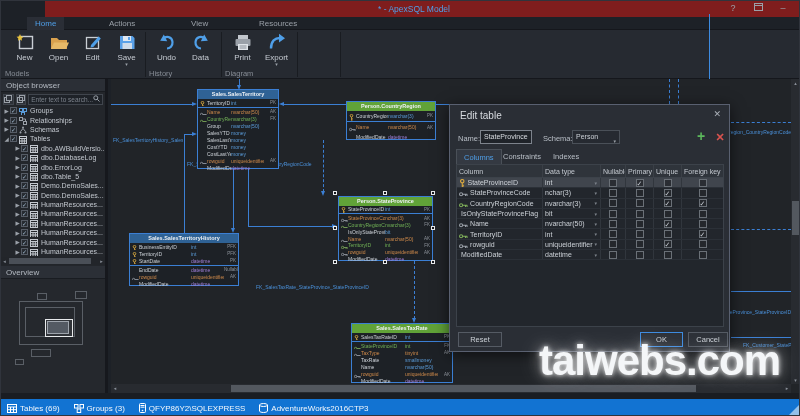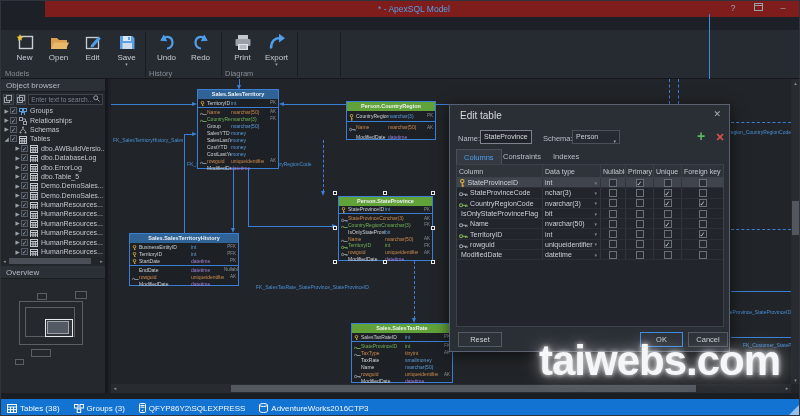--- a/index.html
+++ b/index.html
@@ -141,20 +141,26 @@
             <rect x="0.5" y="0.5" width="8" height="7" fill="none" stroke="#9aa0a8"></rect>
             <line x1="0.5" y1="2.5" x2="8.5" y2="2.5" stroke="#9aa0a8"></line>
           </svg>
       </div>
       <div class="win-btn">–</div>
       <div class="win-btn">□</div>
       <div class="win-btn">×</div>
     </div>
   </div>
 
+  <div class="tabstrip">
+    <div class="rtab active" style="left:26px">Home</div>
+    <div class="rtab" style="left:100px">Actions</div>
+    <div class="rtab" style="left:182px">View</div>
+    <div class="rtab" style="left:250px">Resources</div>
+  </div>
 
   <div class="ribbon">
     <div class="rgroup" style="left:4px;width:138px">
       <div class="rbtn" style="left:4px">
         <span class="ric">
           <svg width="20" height="19" viewBox="0 0 20 19">
               <rect x="4.5" y="3.5" width="13" height="12" fill="#262a31" stroke="#c9ced4" stroke-width="1.4"></rect>
               <polygon points="5,1 6,3.4 8.4,3.8 6.6,5.4 7,7.8 5,6.6 3,7.8 3.4,5.4 1.6,3.8 4,3.4" fill="#e8c23a"></polygon>
             </svg>
         </span>
@@ -204,21 +210,21 @@
         </span>
         <span class="rlb">Undo</span>
       </div>
       <div class="rbtn" style="left:36px">
         <span class="ric">
           <svg width="20" height="19" viewBox="0 0 20 19">
               <path d="M14 6 C11 2.5, 5 3.5, 4.5 9 C4.2 13, 7 15.5, 10 15.5" fill="none" stroke="#4f9fe8" stroke-width="2.2"></path>
               <polygon points="13.2,1.5 16.8,7.8 9.8,8.2" fill="#4f9fe8"></polygon>
             </svg>
         </span>
-        <span class="rlb">Redo</span>
+        <span class="rlb">Data</span>
       </div>
       <div class="rgroup-label">History</div>
     </div>
     <div class="rsep" style="left:220px"></div>
 
     <div class="rgroup" style="left:224px;width:68px">
       <div class="rbtn" style="left:2px">
         <span class="ric">
           <svg width="20" height="19" viewBox="0 0 20 19">
               <rect x="5" y="2" width="10" height="4" fill="#c2c7cd"></rect>
@@ -1076,21 +1082,21 @@
 
   <div class="statusbar">
     <div class="sb-item">
       <span><svg width="10" height="9" viewBox="0 0 10 9">
             <rect x="0.5" y="0.5" width="9" height="8" fill="none" stroke="#fff"></rect>
             <line x1="0.5" y1="3" x2="9.5" y2="3" stroke="#fff"></line>
             <line x1="3.5" y1="3" x2="3.5" y2="8.5" stroke="#fff"></line>
             <line x1="6.5" y1="3" x2="6.5" y2="8.5" stroke="#fff"></line>
             <line x1="0.5" y1="5.7" x2="9.5" y2="5.7" stroke="#fff"></line>
           </svg></span>
-      <span class="txt">Tables (38)</span>
+      <span class="txt">Tables (69)</span>
     </div>
     <div class="sb-item">
       <span><svg width="10" height="9" viewBox="0 0 10 9">
             <rect x="0.5" y="0.5" width="3.5" height="3.5" fill="none" stroke="#fff"></rect>
             <rect x="6" y="0.5" width="3.5" height="3.5" fill="none" stroke="#fff"></rect>
             <rect x="3.2" y="5" width="3.5" height="3.5" fill="none" stroke="#fff"></rect>
           </svg></span>
       <span class="txt">Groups (3)</span>
     </div>
     <div class="sb-item">

